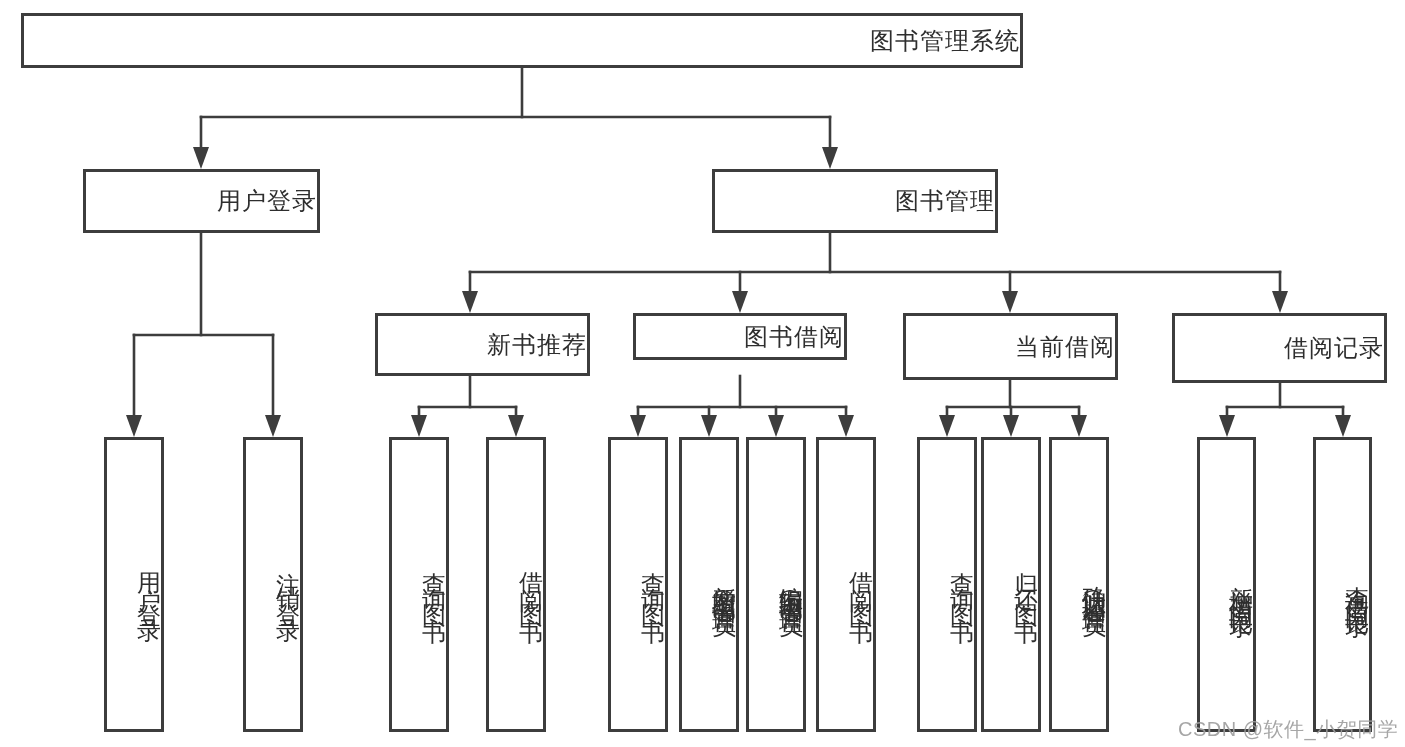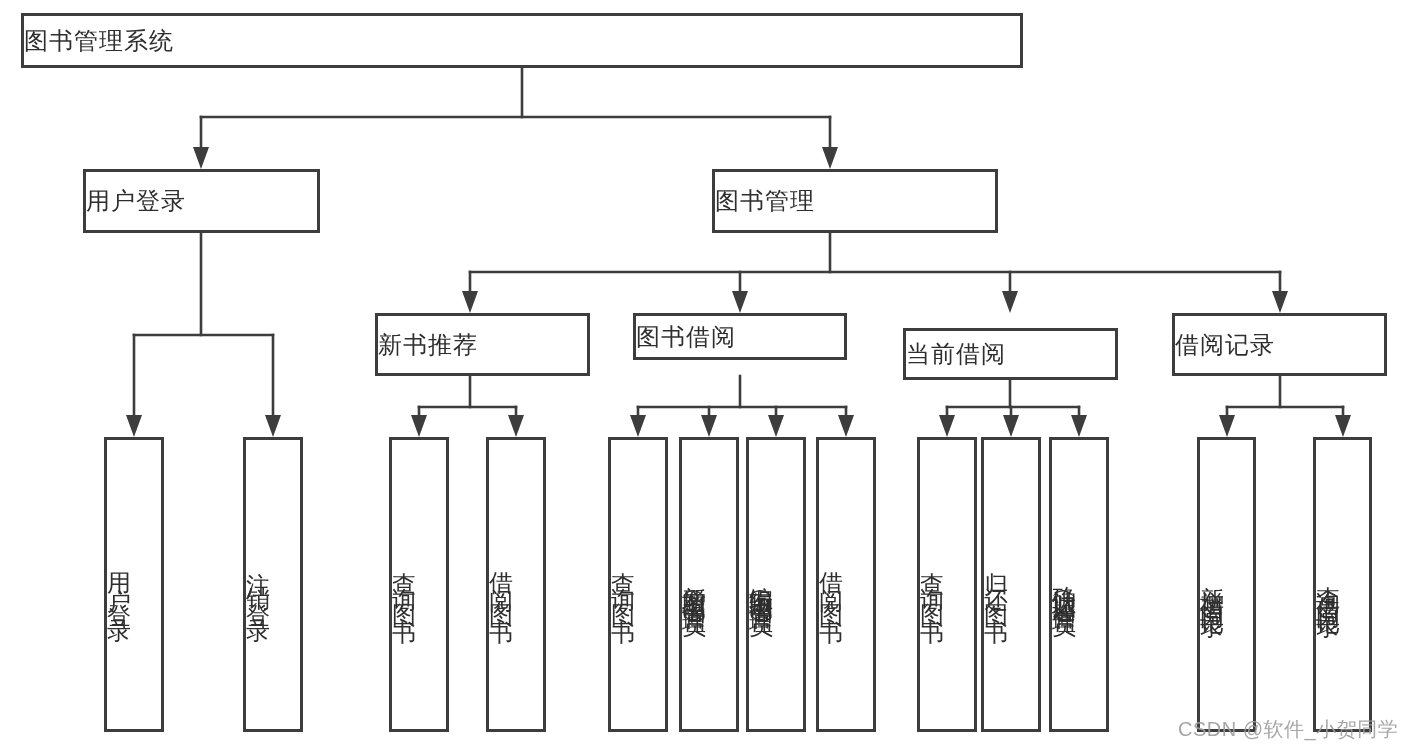--- a/index.html
+++ b/index.html
@@ -9,21 +9,21 @@
     background:#ffffff;
     font-family:"Liberation Sans","DejaVu Sans",sans-serif;
     overflow:hidden;
   }
   .connectors { position:absolute; left:0; top:0; z-index:1; }
   .box {
     position:absolute;
     background:#ffffff;
     border:3px solid #3d3d3d;
     box-sizing:border-box;
-    display:flex; align-items:center; justify-content:flex-start;
+    display:flex; align-items:center; justify-content:flex-end;
     color:#2e2e2e;
     z-index:2;
   }
   .hlabel { font-size:24px; letter-spacing:1px; white-space:nowrap; }
   .vtext {
     writing-mode:vertical-rl;
     text-orientation:mixed;
     font-size:24px;
     letter-spacing:16px;
     line-height:1;
@@ -125,24 +125,24 @@
   <div class="box" style="left:712px;top:169px;width:286px;height:64px">
     <span class="hlabel">图书管理</span>
   </div>
 
   <div class="box" style="left:375px;top:313px;width:215px;height:63px">
     <span class="hlabel">新书推荐</span>
   </div>
   <div class="box" style="left:633px;top:313px;width:214px;height:47px">
     <span class="hlabel">图书借阅</span>
   </div>
-  <div class="box" style="left:903px;top:328px;width:215px;height:52px">
+  <div class="box" style="left:903px;top:313px;width:215px;height:67px">
     <span class="hlabel">当前借阅</span>
   </div>
-  <div class="box" style="left:1172px;top:313px;width:215px;height:63px">
+  <div class="box" style="left:1172px;top:313px;width:215px;height:70px">
     <span class="hlabel">借阅记录</span>
   </div>
 
   <div class="box" style="left:104px;top:437px;width:60px;height:295px">
     <span class="vtext">用户登录</span>
   </div>
   <div class="box" style="left:243px;top:437px;width:60px;height:295px">
     <span class="vtext">注销登录</span>
   </div>
 

